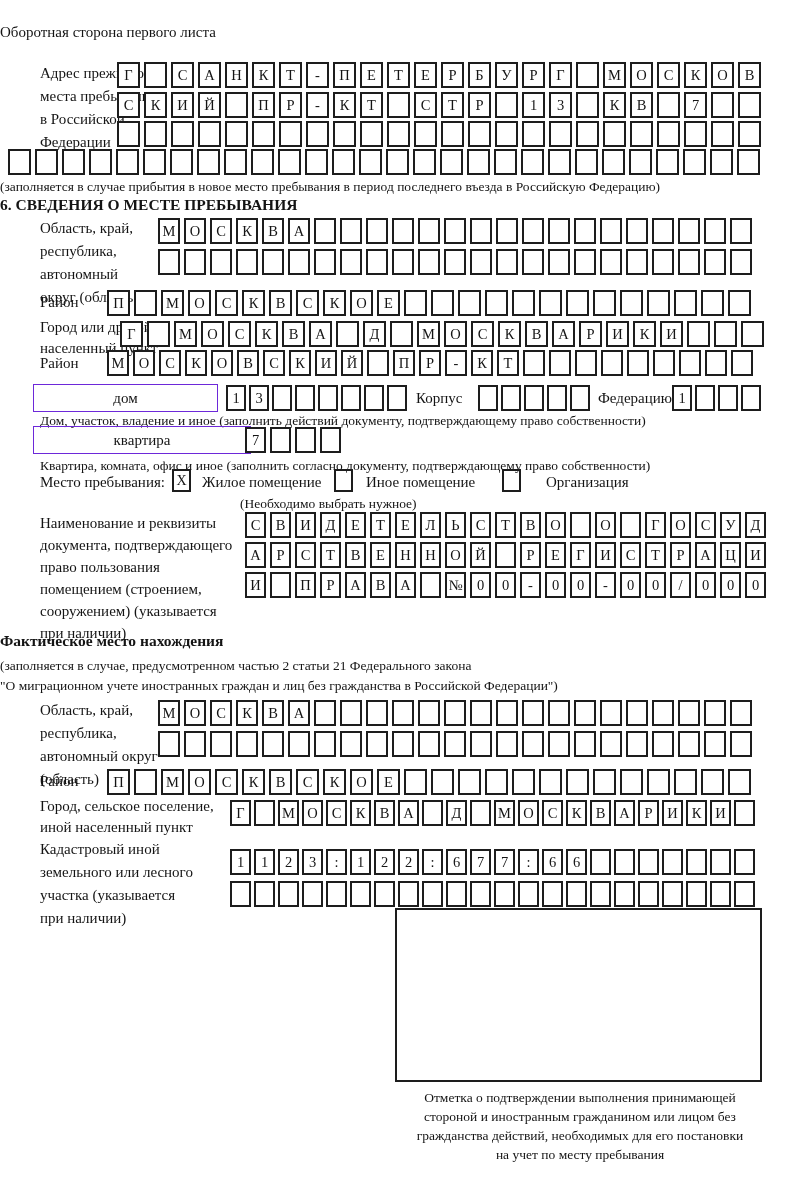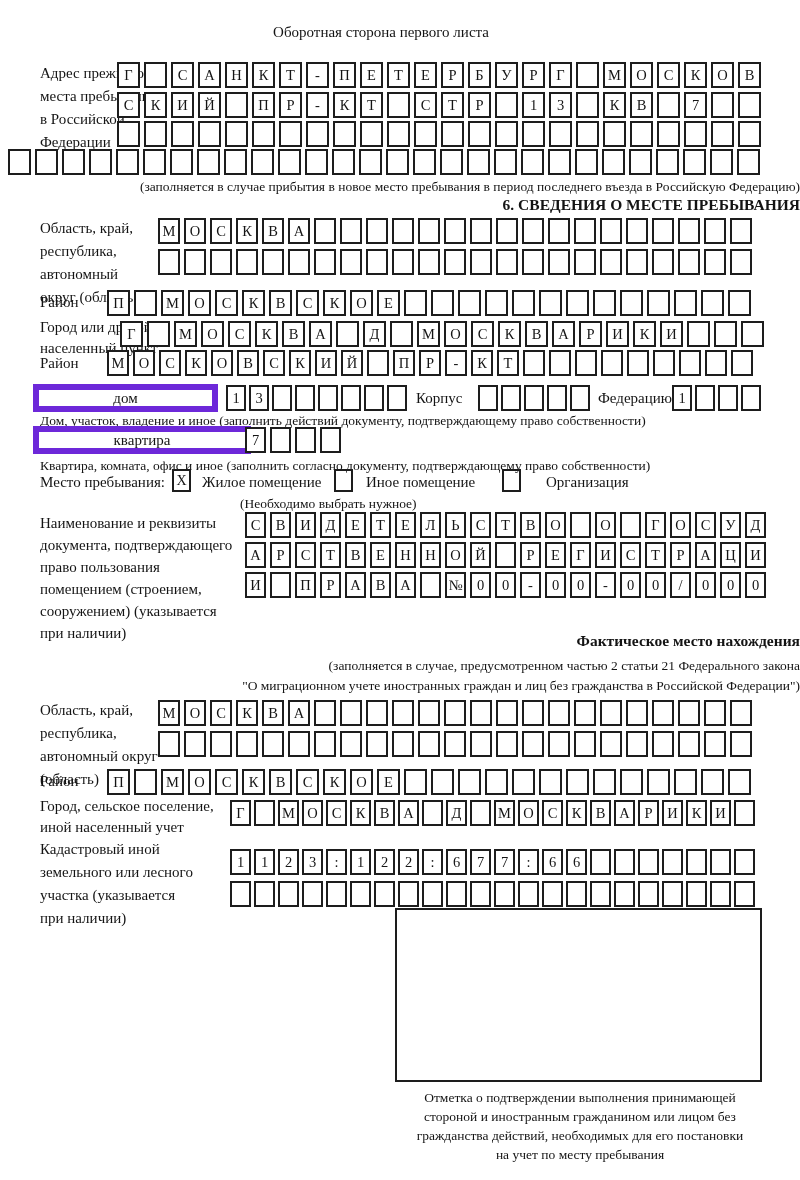--- a/index.html
+++ b/index.html
@@ -5,48 +5,48 @@
   html,body{margin:0;padding:0}
   body{
     width:800px;height:1180px;position:relative;background:#ffffff;
     font-family:"Liberation Serif",serif;color:#141414;overflow:hidden;
   }
   .abs{position:absolute}
   .lbl{font-size:15px;line-height:23px;white-space:pre-line}
   .lh21{line-height:21px}
   .lh22{line-height:22px}
   .cap{font-size:13.5px;line-height:17px;white-space:pre-line}
-  .center{left:0;width:800px;text-align:right}
+  .center{left:0;width:800px;text-align:left}
   .hd{font-weight:bold;font-size:15.5px}
   .cellrow{display:flex;gap:4px}
   .cell{
     box-sizing:border-box;flex:0 0 auto;width:23px;height:26px;
     border:2px solid #1d1d1d;background:#fff;
     display:flex;align-items:center;justify-content:center;
     font-size:14.5px;line-height:1;
   }
   .p26 .cell{width:22px}
   .p25 .cell{width:21px}
   .p24{gap:3px}.p24 .cell{width:21px}
   .p23{gap:3px}.p23 .cell{width:20px}
   .labelbox{
-    box-sizing:border-box;border:6px solid #6d28d9;height:28px;
+    box-sizing:border-box;border:1px solid #6d28d9;height:28px;
     display:flex;align-items:center;justify-content:center;font-size:15px;
   }
   .chk{
     box-sizing:border-box;border:2px solid #1d1d1d;width:19px;height:23px;
     display:flex;align-items:center;justify-content:center;font-size:14px;
   }
   .inline-lbl{font-size:15px;line-height:23px}
   .stamp{box-sizing:border-box;border:2px solid #1d1d1d;background:#fff}
 </style>
 </head>
 <body>
 
-<div class="abs" style="left:0;top:24px;width:762px;text-align:center;font-size:15px">Оборотная сторона первого листа</div>
+<div class="abs" style="left:0;top:24px;width:762px;text-align:left;font-size:15px">Оборотная сторона первого листа</div>
 
 <div class="abs lbl" style="left:40px;top:62px;width:160px">Адрес прежнего
 места пребывания
 в Российской
 Федерации</div>
 <div class="abs cellrow" style="left:117px;top:62px">
     <span class="cell">Г</span>
     <span class="cell"></span>
     <span class="cell">С</span>
     <span class="cell">А</span>
@@ -501,21 +501,21 @@
     <span class="cell"></span>
     <span class="cell"></span>
     <span class="cell"></span>
     <span class="cell"></span>
     <span class="cell"></span>
     <span class="cell"></span>
     <span class="cell"></span>
   </div>
 
 <div class="abs lbl lh21" style="left:40px;top:796px;width:200px">Город, сельское поселение,
-иной населенный учет</div>
+иной населенный пункт</div>
 <div class="abs cellrow p24" style="left:230px;top:800px">
     <span class="cell">Г</span>
     <span class="cell"></span>
     <span class="cell">М</span>
     <span class="cell">О</span>
     <span class="cell">С</span>
     <span class="cell">К</span>
     <span class="cell">В</span>
     <span class="cell">А</span>
     <span class="cell"></span>

